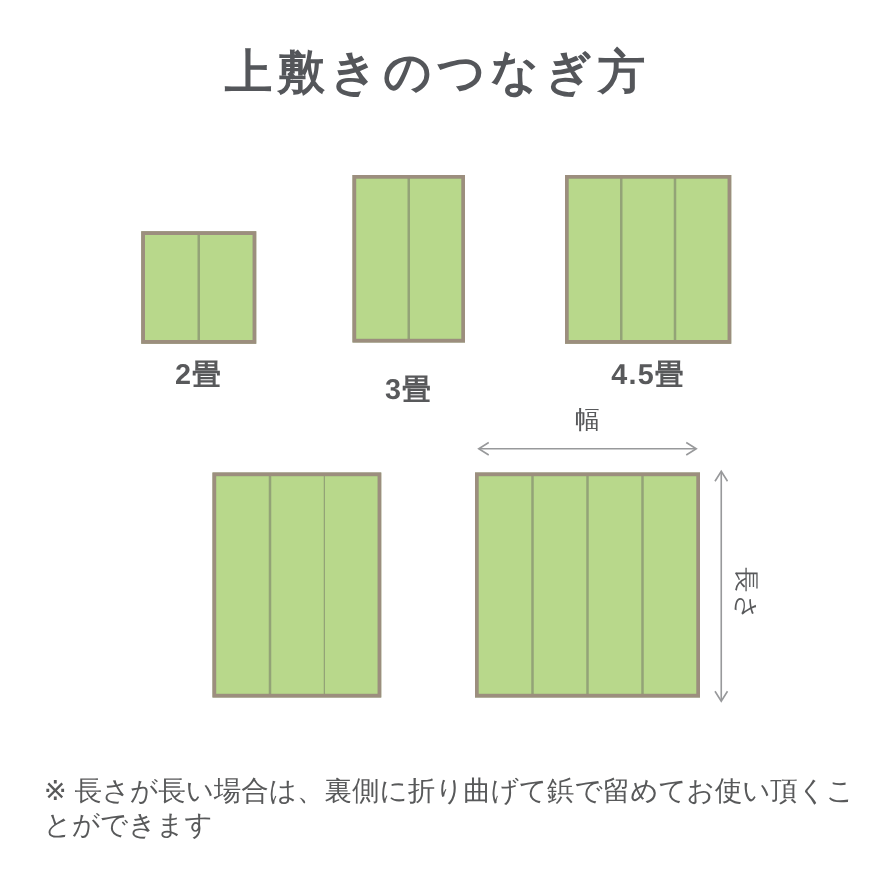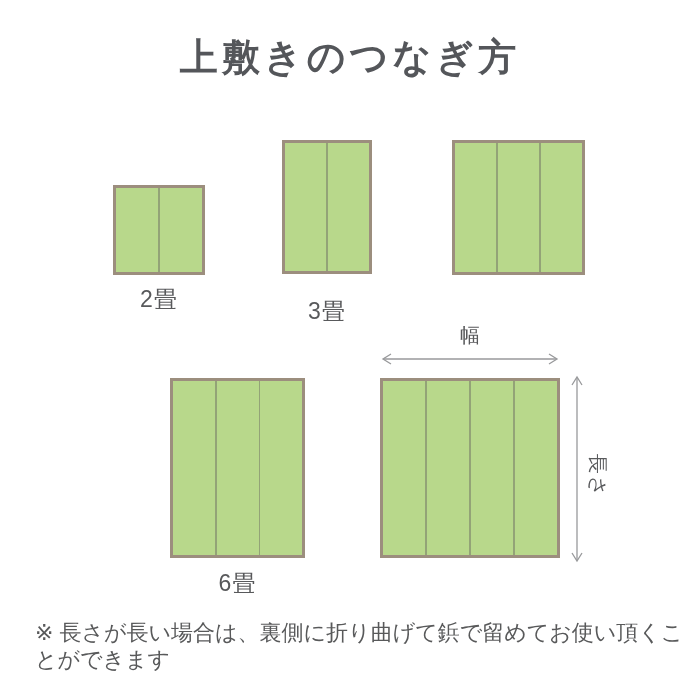--- a/index.html
+++ b/index.html
@@ -38,21 +38,21 @@
   }
   .mat .panel{flex:1;background:var(--mat-fill);}
   .mat-2jo{left:113px;top:185px;width:92px;height:90px;}
   .mat-3jo{left:282px;top:140px;width:90px;height:134px;}
   .mat-45jo{left:452px;top:140px;width:133px;height:135px;}
   .mat-6jo{left:170px;top:378px;width:135px;height:180px;}
   .mat-8jo{left:380px;top:378px;width:180px;height:180px;}
   .mat-label{
     position:absolute;
     text-align:center;
-    font-size:23px;font-weight:400;
+    font-size:23px;font-weight:700;
     color:var(--label-text);
     letter-spacing:1px;
   }
   .lbl-2jo{left:113px;top:284px;width:92px;}
   .lbl-3jo{left:282px;top:296px;width:90px;}
   .lbl-45jo{left:452px;top:284px;width:133px;}
   .lbl-6jo{left:170px;top:568px;width:135px;}
   .lbl-8jo{left:380px;top:568px;width:180px;}
   .dim-label{
     position:absolute;
@@ -91,34 +91,34 @@
     <div class="panel"></div>
   </div>
   <div class="mat mat-45jo">
     <div class="panel"></div>
     <div class="panel"></div>
     <div class="panel"></div>
   </div>
 
   <div class="mat-label lbl-2jo">2畳</div>
   <div class="mat-label lbl-3jo">3畳</div>
+  <div class="mat-label lbl-45jo">4.5畳</div>
 
   <div class="mat mat-6jo">
     <div class="panel"></div>
     <div class="panel"></div>
     <div class="panel"></div>
   </div>
   <div class="mat mat-8jo">
     <div class="panel"></div>
     <div class="panel"></div>
     <div class="panel"></div>
     <div class="panel"></div>
   </div>
 
-  <div class="mat-label lbl-6jo">6畳</div>
 
   <div class="dim-label width-label">幅</div>
   <svg class="arrow-svg arrow-h" width="180" height="14" viewBox="0 0 180 14" fill="none">
     <line x1="4" y1="7" x2="176" y2="7" stroke="currentColor" stroke-width="1.3"></line>
     <polyline points="11,2 3,7 11,12" stroke="currentColor" stroke-width="1.3" fill="none"></polyline>
     <polyline points="169,2 177,7 169,12" stroke="currentColor" stroke-width="1.3" fill="none"></polyline>
   </svg>
 
   <svg class="arrow-svg arrow-v" width="14" height="190" viewBox="0 0 14 190" fill="none">
     <line x1="7" y1="4" x2="7" y2="186" stroke="currentColor" stroke-width="1.3"></line>

